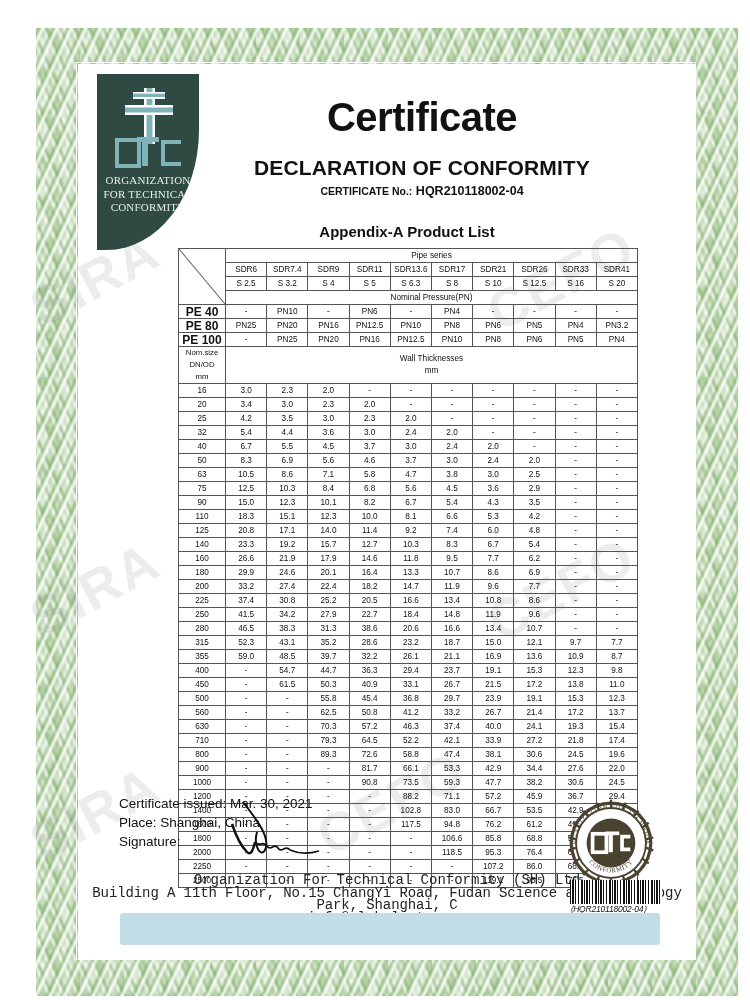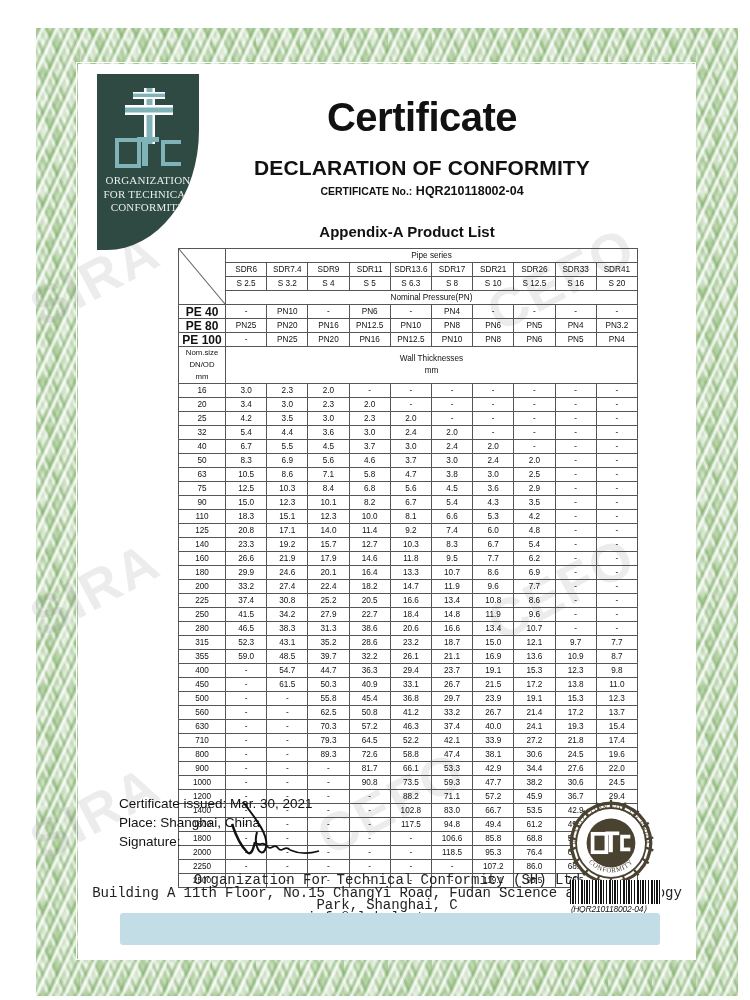--- a/index.html
+++ b/index.html
@@ -720,21 +720,21 @@
             <td>34.3</td>
           </tr>
           <tr>
             <td>1600</td>
             <td>-</td>
             <td>-</td>
             <td>-</td>
             <td>-</td>
             <td>117.5</td>
             <td>94.8</td>
-            <td>49.4</td>
+            <td>76.2</td>
             <td>61.2</td>
             <td>49.0</td>
             <td>39.2</td>
           </tr>
           <tr>
             <td>1800</td>
             <td>-</td>
             <td>-</td>
             <td>-</td>
             <td>-</td>

